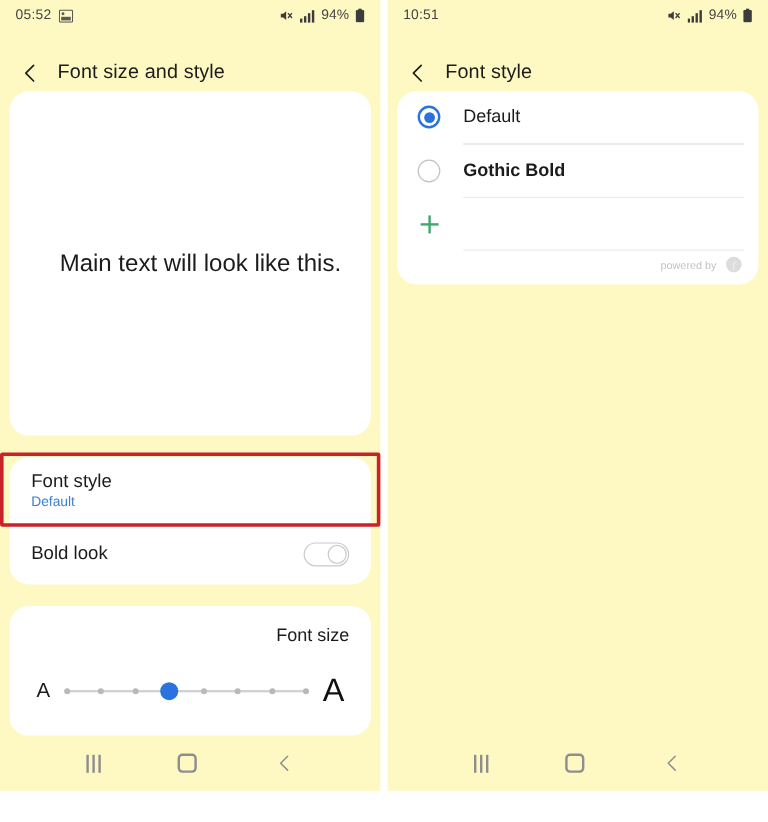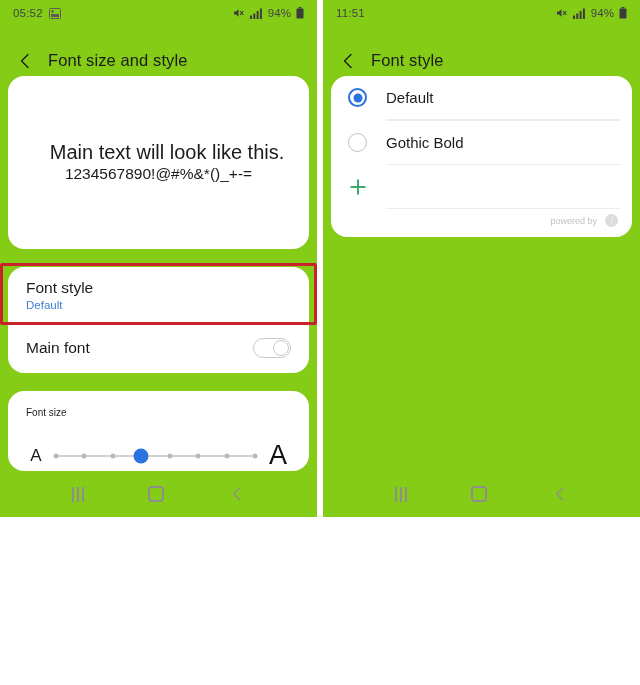--- a/index.html
+++ b/index.html
@@ -4,22 +4,22 @@
 <style>
   * { box-sizing: border-box; margin: 0; padding: 0; }
   html, body {
     width: 640px; height: 685px;
     background: #ffffff;
     font-family: "Liberation Sans", sans-serif;
     overflow: hidden;
   }
   .screens { display: flex; width: 640px; height: 685px; }
   .phone {
-    width: 317px; height: 517px;
-    background: #84cc16;
+    width: 317px; height: 659px;
+    background: #fef9c3;
     display: flex; flex-direction: column;
     position: relative;
   }
   .gap { width: 6px; height: 685px; background: #ffffff; }
 
   
   .statusbar {
     height: 26px; flex: 0 0 26px;
     display: flex; align-items: center;
     padding: 0 13px;
@@ -90,21 +90,21 @@
   .toggle .knob {
     position: absolute; right: 1px; top: 1px;
     width: 16px; height: 16px;
     border: 1.5px solid #c9c9c9;
     border-radius: 50%;
     background: #ffffff;
   }
 
   
   .size-card { margin-top: 18px; height: 108px; padding: 16px 18px 0 18px; }
-  .size-title { font-size: 10px; color: #1b1b1b; }
+  .size-title { font-size: 15px; color: #1b1b1b; text-align: right; }
   .slider-wrap {
     display: flex; align-items: center;
     margin-top: 22px;
     gap: 10px;
   }
   .a-small { font-size: 17px; color: #1b1b1b; width: 20px; text-align: center; }
   .a-big { font-size: 27px; color: #111111; width: 26px; text-align: center; font-weight: 400; }
   .track {
     position: relative; flex: 1; height: 18px;
     display: flex; align-items: center;
@@ -149,21 +149,21 @@
     width: 19px; height: 19px; flex: 0 0 19px; margin-right: 19px;
     position: relative;
   }
   .plus-icon::before, .plus-icon::after {
     content: ""; position: absolute; background: #3fa770;
     left: 50%; top: 50%;
   }
   .plus-icon::before { width: 15px; height: 2px; transform: translate(-50%, -50%); }
   .plus-icon::after { width: 2px; height: 15px; transform: translate(-50%, -50%); }
   .item-label { font-size: 15px; color: #1b1b1b; }
-  .item-label.bold { font-weight: normal; text-align: right; }
+  .item-label.bold { font-weight: bold; text-align: right; }
   .divider { height: 1px; background: #ececec; margin-left: 55px; margin-right: 12px; }
   .powered {
     display: flex; align-items: center; justify-content: flex-end;
     gap: 8px; padding: 5px 14px 6px 0;
     font-size: 9px; color: #c2c2c2;
   }
   .powered-badge {
     width: 13px; height: 13px; border-radius: 50%;
     background: #dcdcdc; color: #f4f4f4;
     font-size: 8px; line-height: 13px; text-align: center;
@@ -225,32 +225,31 @@
     <div class="header">
       <svg class="back-chevron" viewBox="0 0 18 18">
         <path d="M12 2.5L5.5 9l6.5 6.5" fill="none" stroke="#1c1c1c" stroke-width="1.4" stroke-linecap="round" stroke-linejoin="round"></path>
       </svg>
       <span class="header-title">Font size and style</span>
     </div>
 
     <div class="card preview-card">
       <div>
         <div class="preview-line1">Main text will look like this.</div>
-        <div class="preview-line2">1234567890!@#%&amp;*()_+-=</div>
       </div>
     </div>
 
     <div class="card settings-card">
       <div class="row fontstyle-row">
         <div class="row-title">Font style</div>
         <div class="row-sub">Default</div>
         <div class="highlight-box"></div>
       </div>
       <div class="row boldfont-row">
-        <div class="row-main row-title">Main font</div>
+        <div class="row-main row-title">Bold look</div>
         <div class="toggle">
           <div class="knob"></div>
         </div>
       </div>
     </div>
 
     <div class="card size-card">
       <div class="size-title">Font size</div>
       <div class="slider-wrap">
         <div class="a-small">A</div>
@@ -281,21 +280,21 @@
       </svg>
     </div>
   </div>
 
   <div class="gap"></div>
 
   <div class="phone">
 
     <div class="statusbar">
       <div class="sb-left">
-        <span class="clock">11:51</span>
+        <span class="clock">10:51</span>
       </div>
       <div class="sb-right">
         <svg class="ic" width="12" height="12" viewBox="0 0 12 12">
           <path d="M1 4.5h2L5.5 2.3v7.4L3 7.5H1z" fill="#3c3c3c"></path>
           <path d="M7 4l3.3 4M10.3 4L7 8" stroke="#3c3c3c" stroke-width="1.1" fill="none"></path>
         </svg>
         <svg class="ic" width="13" height="11" viewBox="0 0 13 11">
           <rect x="0" y="7.5" width="2" height="3.5" fill="#3c3c3c"></rect>
           <rect x="3.3" y="5.5" width="2" height="5.5" fill="#3c3c3c"></rect>
           <rect x="6.6" y="3" width="2" height="8" fill="#3c3c3c"></rect>

